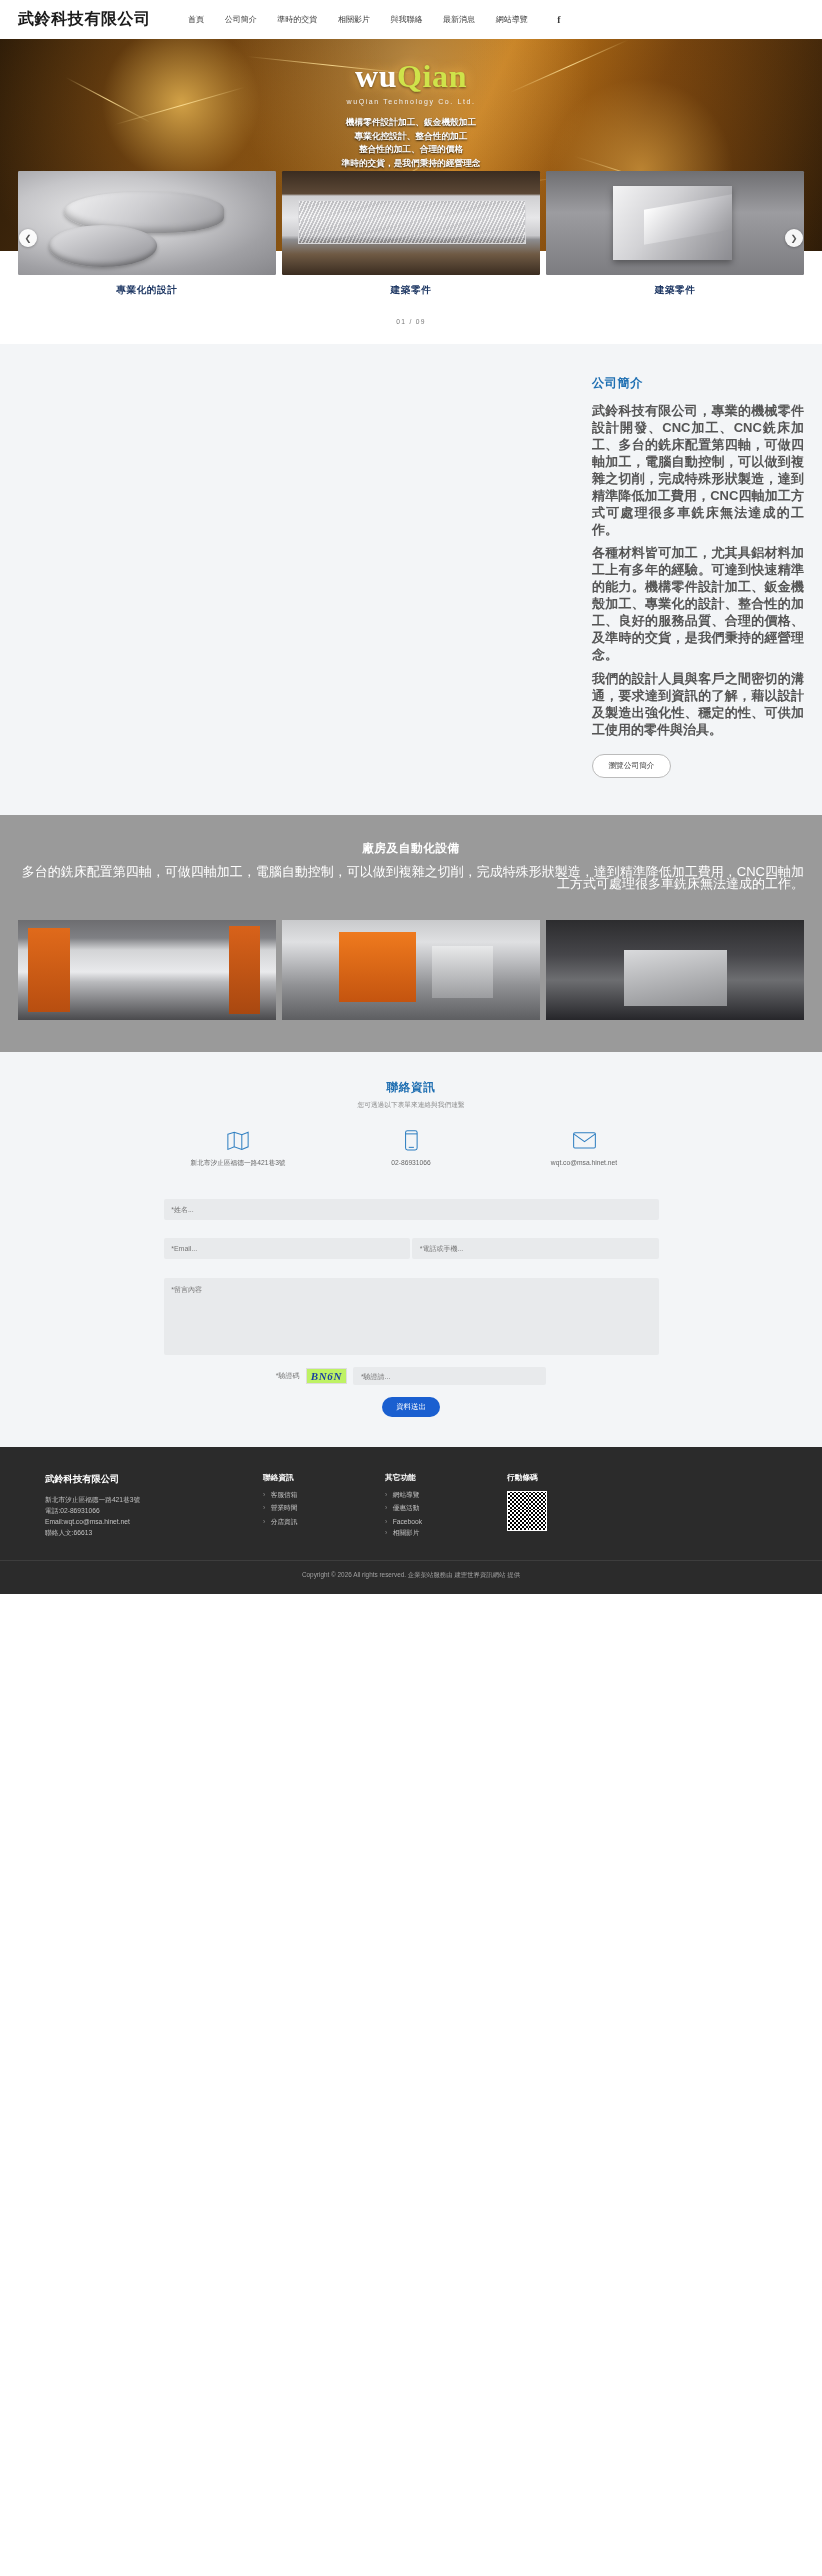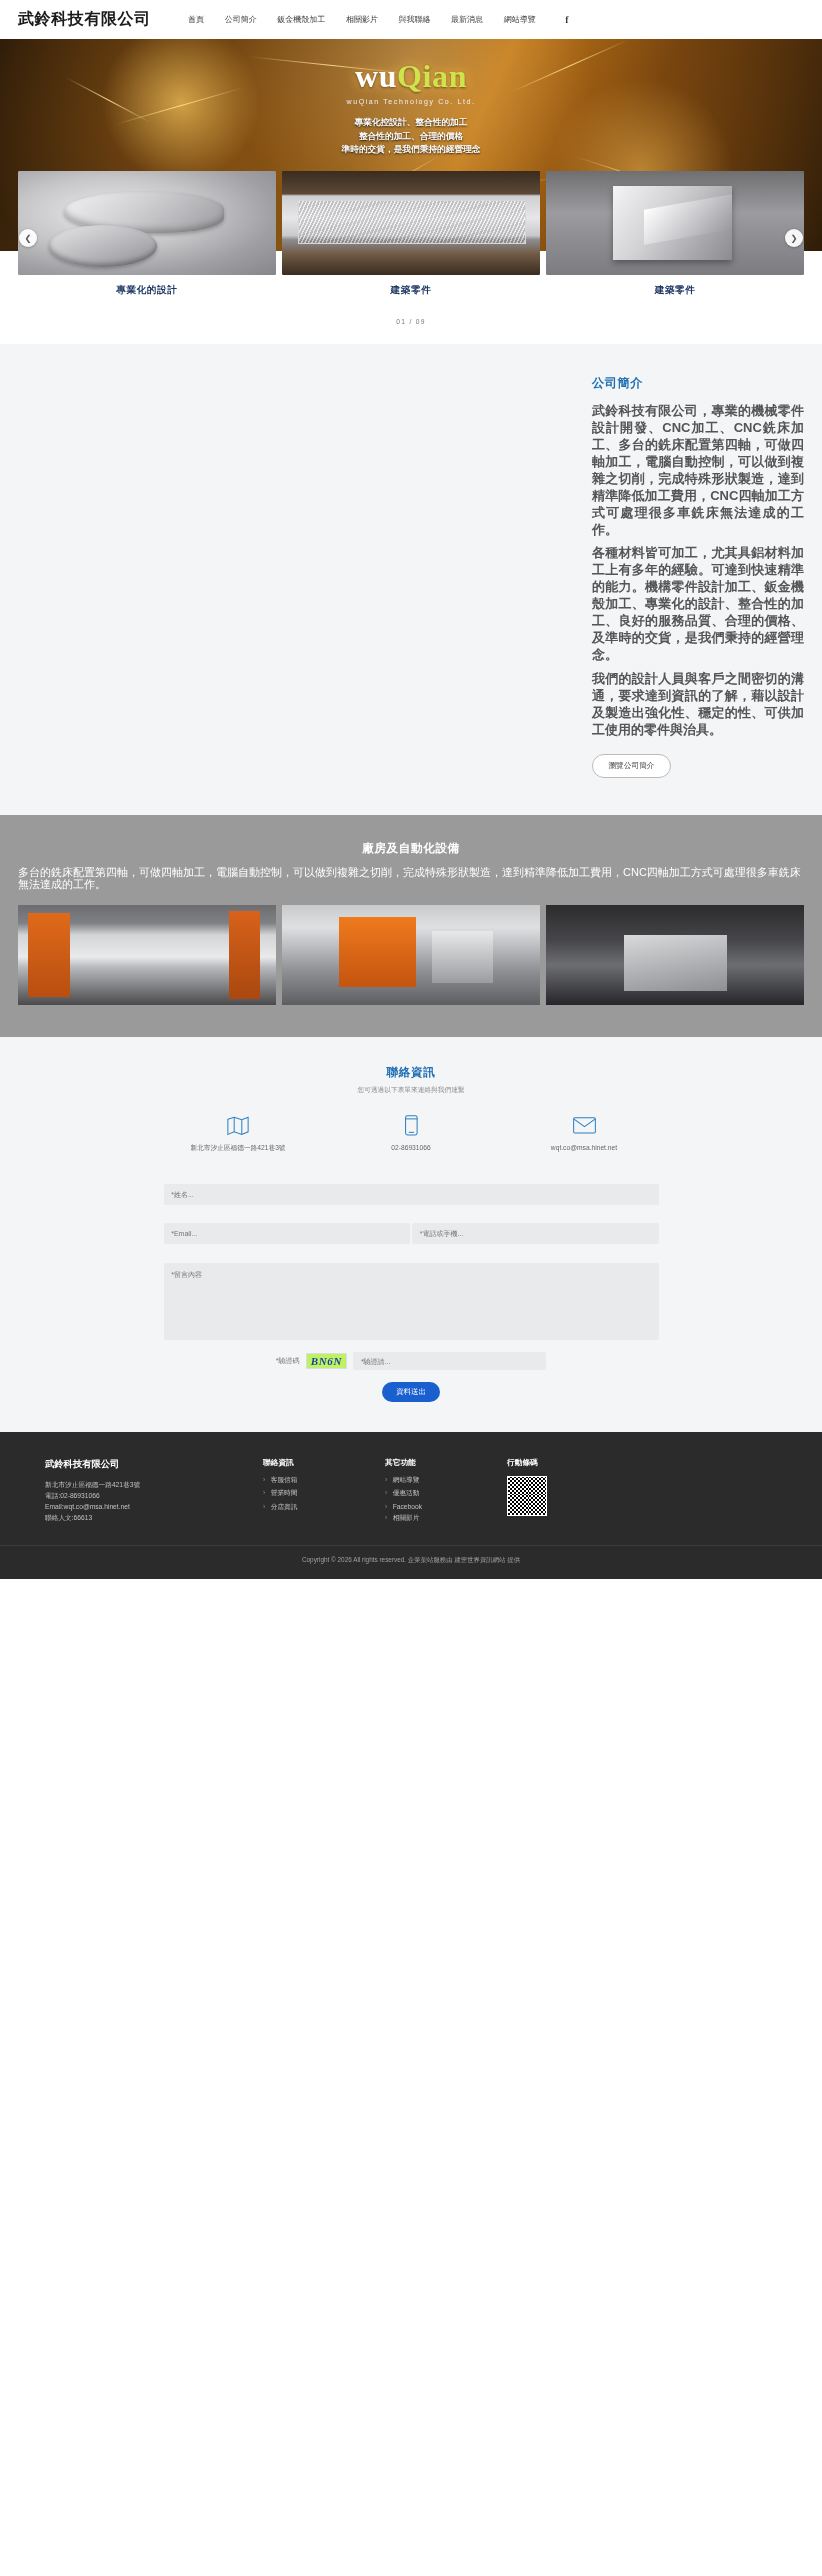--- a/index.html
+++ b/index.html
@@ -260,23 +260,24 @@
   .facilities h2 {
     text-align: center;
     color: #ffffff;
     font-size: 11.6px;
     font-weight: bold;
     letter-spacing: 0.6px;
     margin-bottom: 10.3px;
   }
   .facilities p {
     color: #ffffff;
-    font-size: 11px;
+    font-size: 13px;
     line-height: 12.2px;
-    margin-bottom: 14px;
+    margin-bottom: 29px;
+    text-align: right;
   }
   .fac-imgs { display: flex; gap: 6.4px; }
   .fac-img {
     width: 33.33%;
     height: 100px;
     position: relative;
     overflow: hidden;
     background: #555;
   }
   .fac1 {
@@ -477,21 +478,21 @@
   }
 </style>
 </head>
 <body>
 
 <div class="header">
   <div class="logo">武鈴科技有限公司</div>
   <div class="nav">
     <div class="nav-item">首頁</div>
     <div class="nav-item">公司簡介</div>
-    <div class="nav-item">鈑金機殼加工</div>
+    <div class="nav-item">準時的交貨</div>
     <div class="nav-item">相關影片</div>
     <div class="nav-item">與我聯絡</div>
     <div class="nav-item">最新消息</div>
     <div class="nav-item">網站導覽</div>
     <div class="fb-icon">f</div>
   </div>
 </div>
 
 <div class="hero">
   <div class="hero-bg">
@@ -500,20 +501,21 @@
     <div class="spark" style="left:5%;top:62%;width:116px;transform:rotate(12deg);"></div>
     <div class="spark" style="left:62%;top:25%;width:129px;transform:rotate(-24deg);"></div>
     <div class="spark" style="left:70%;top:55%;width:154px;transform:rotate(18deg);"></div>
     <div class="spark" style="left:55%;top:72%;width:103px;transform:rotate(-8deg);"></div>
     <div class="spark" style="left:30%;top:8%;width:167px;transform:rotate(6deg);"></div>
     <div class="spark" style="left:40%;top:85%;width:129px;transform:rotate(-30deg);"></div>
   </div>
   <div class="hero-content">
     <div class="hero-logo"><span>wu</span><span class="hl">Qian</span></div>
     <div class="hero-sub">wuQian Technology Co. Ltd.</div>
+    <div class="hero-line">機構零件設計加工、鈑金機殼加工</div>
     <div class="hero-line">專業化控設計、整合性的加工</div>
     <div class="hero-line">整合性的加工、合理的價格</div>
     <div class="hero-line">準時的交貨，是我們秉持的經營理念</div>
   </div>
 </div>
 
 <div class="carousel-wrap">
   <div class="arrow arrow-prev">❮</div>
   <div class="arrow arrow-next">❯</div>
   <div class="cards">

